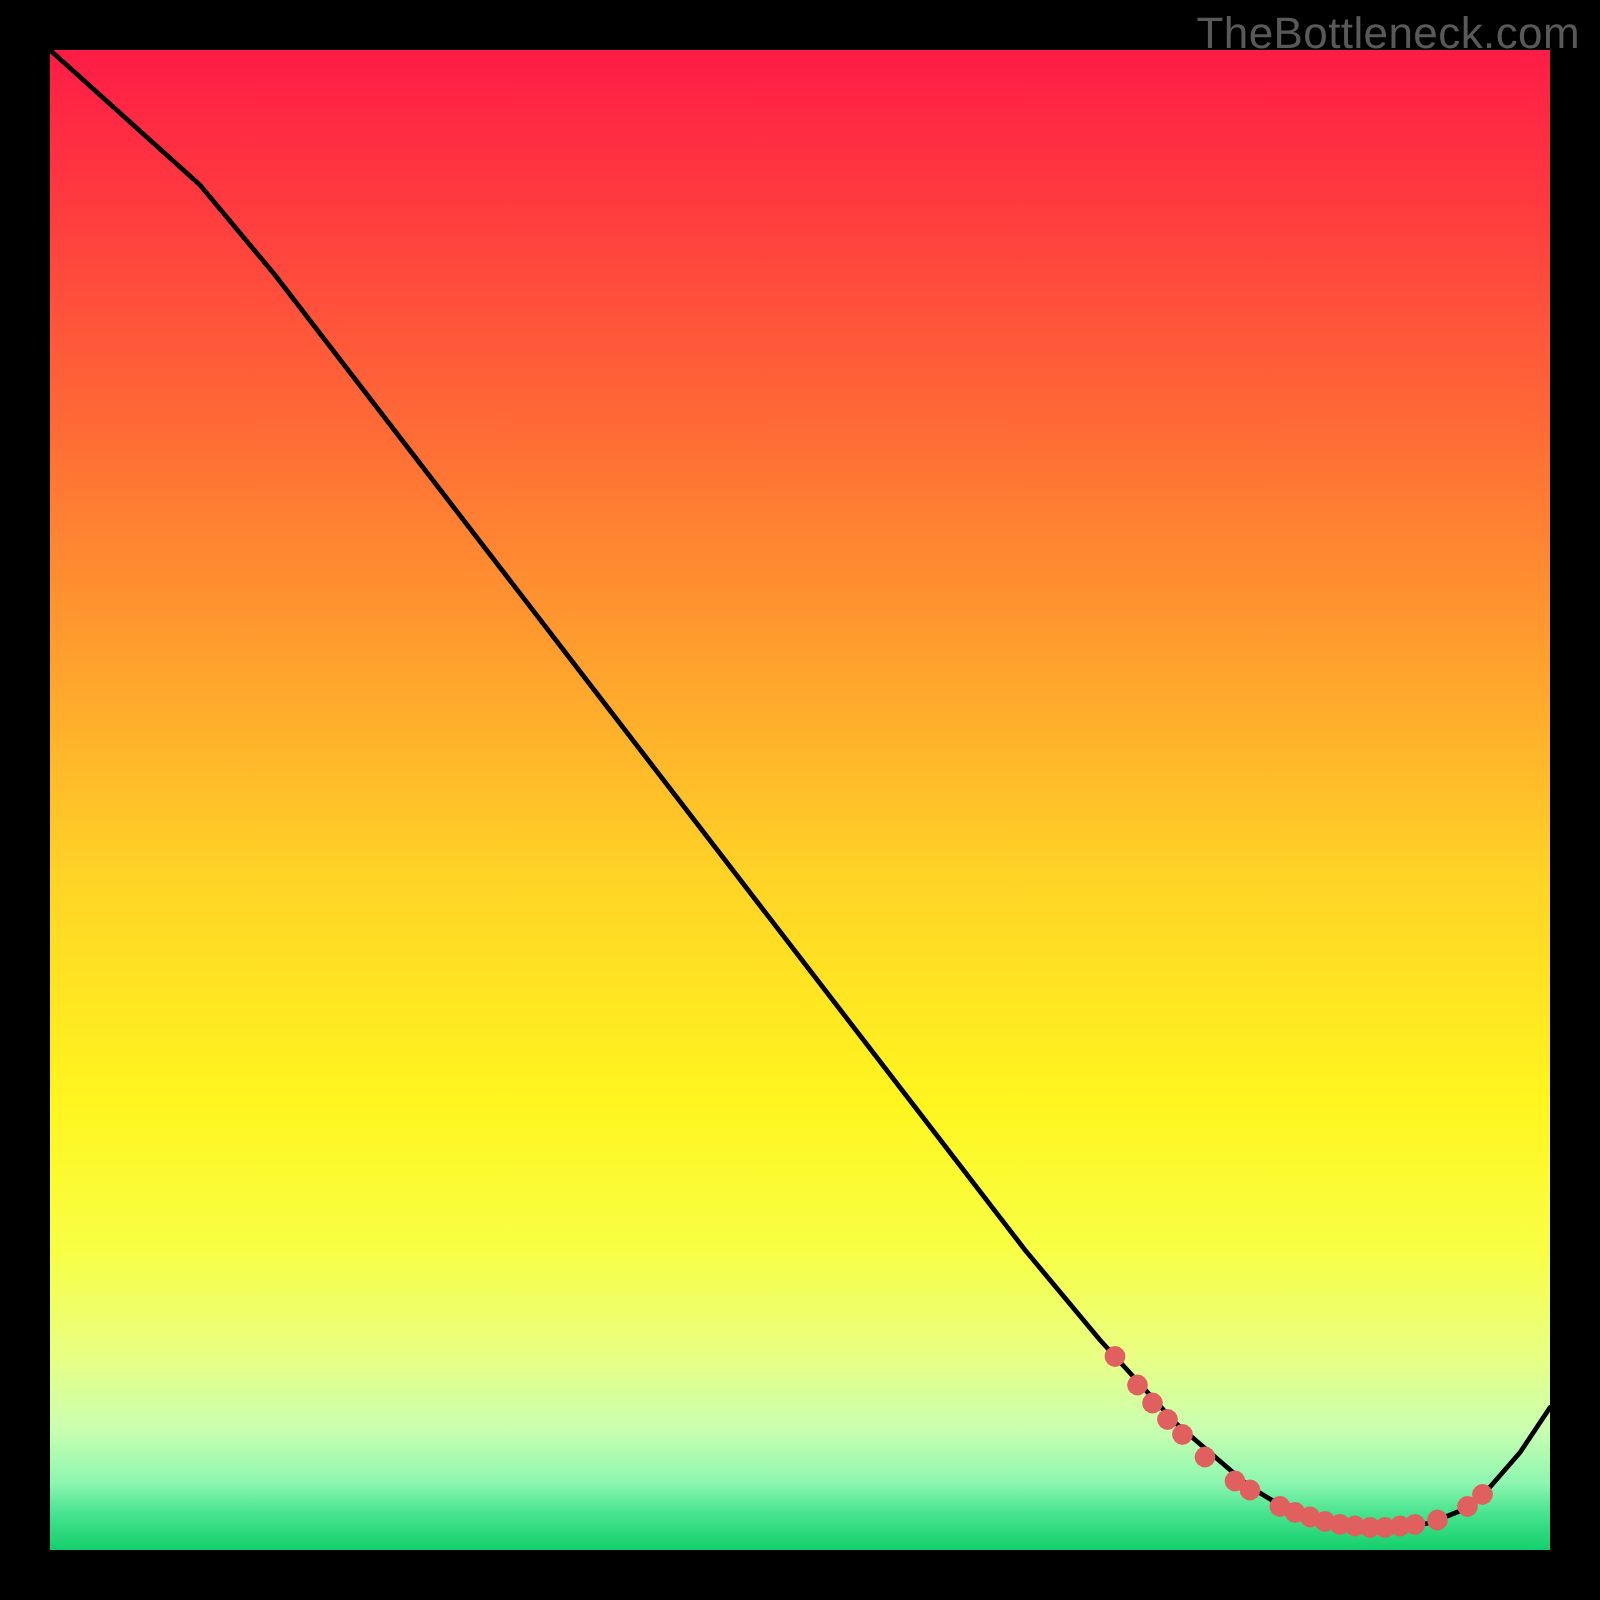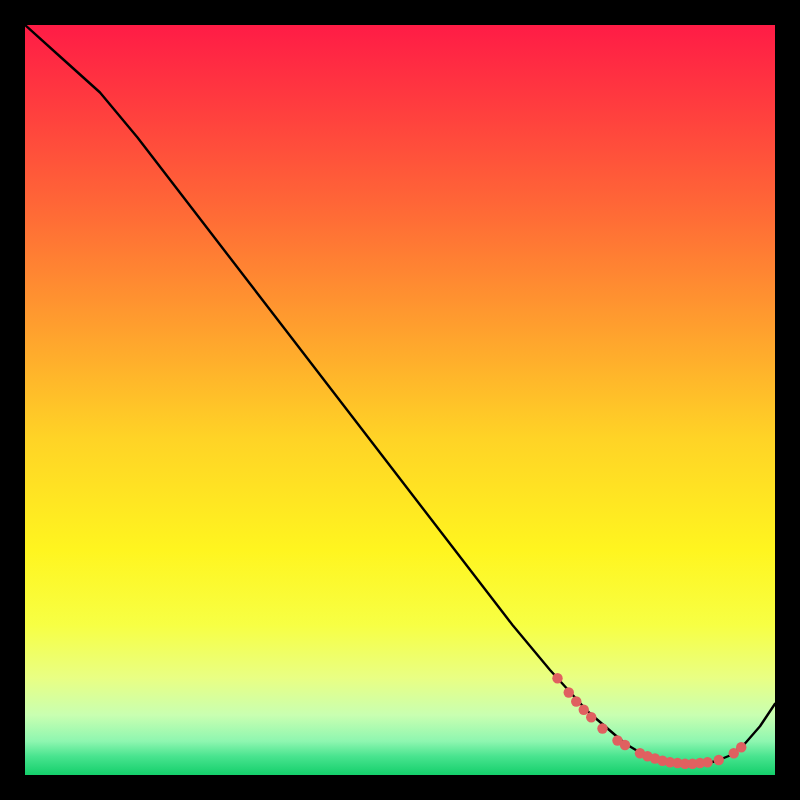--- a/index.html
+++ b/index.html
@@ -25,20 +25,21 @@
     left: 25px;
     top: 25px;
     width: 750px;
     height: 750px;
   }
 </style>
 </head>
 <body>
 
 <div class="frame">
+  <div class="watermark">TheBottleneck.com</div>
   <svg class="plot" viewBox="0 0 750 750" preserveAspectRatio="none">
     <defs>
       <linearGradient id="bg-grad" x1="0" y1="0" x2="0" y2="1">
           <stop offset="0%" stop-color="#ff1c46"></stop>
           <stop offset="10%" stop-color="#ff3a3f"></stop>
           <stop offset="25%" stop-color="#ff6a36"></stop>
           <stop offset="40%" stop-color="#ff9e2e"></stop>
           <stop offset="55.00000000000001%" stop-color="#ffd326"></stop>
           <stop offset="70%" stop-color="#fff51f"></stop>
           <stop offset="80%" stop-color="#f7ff44"></stop>

